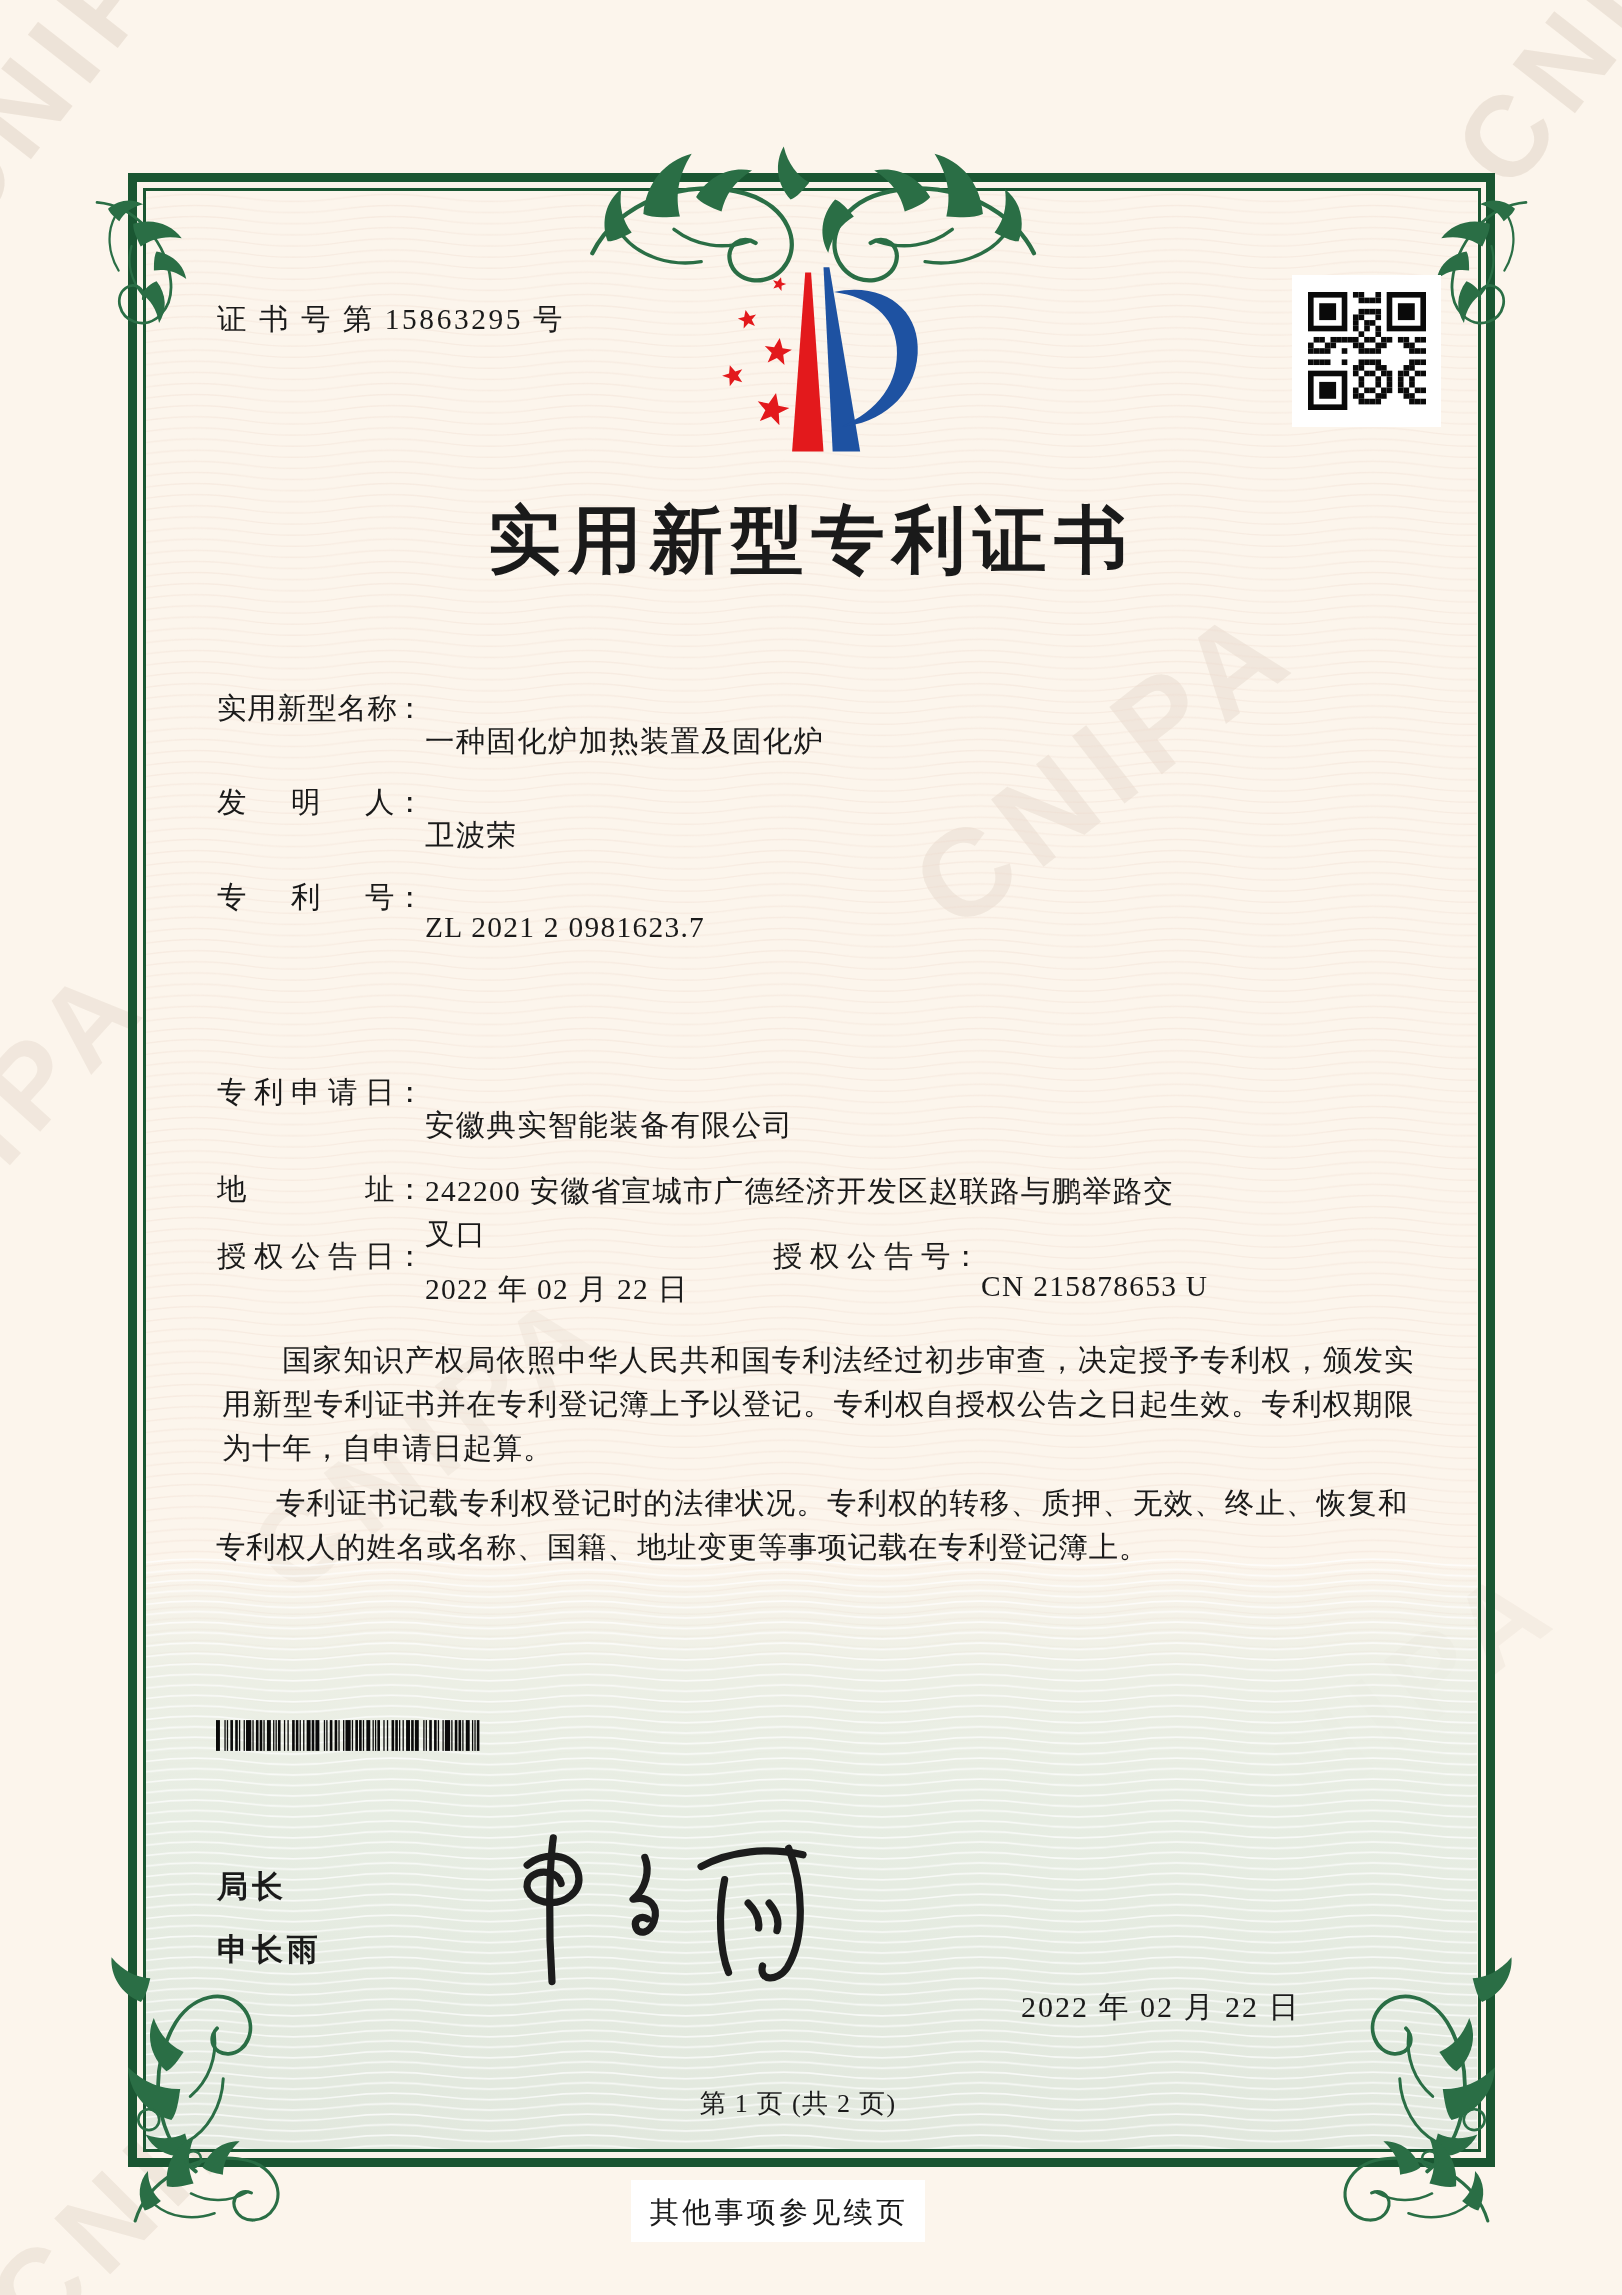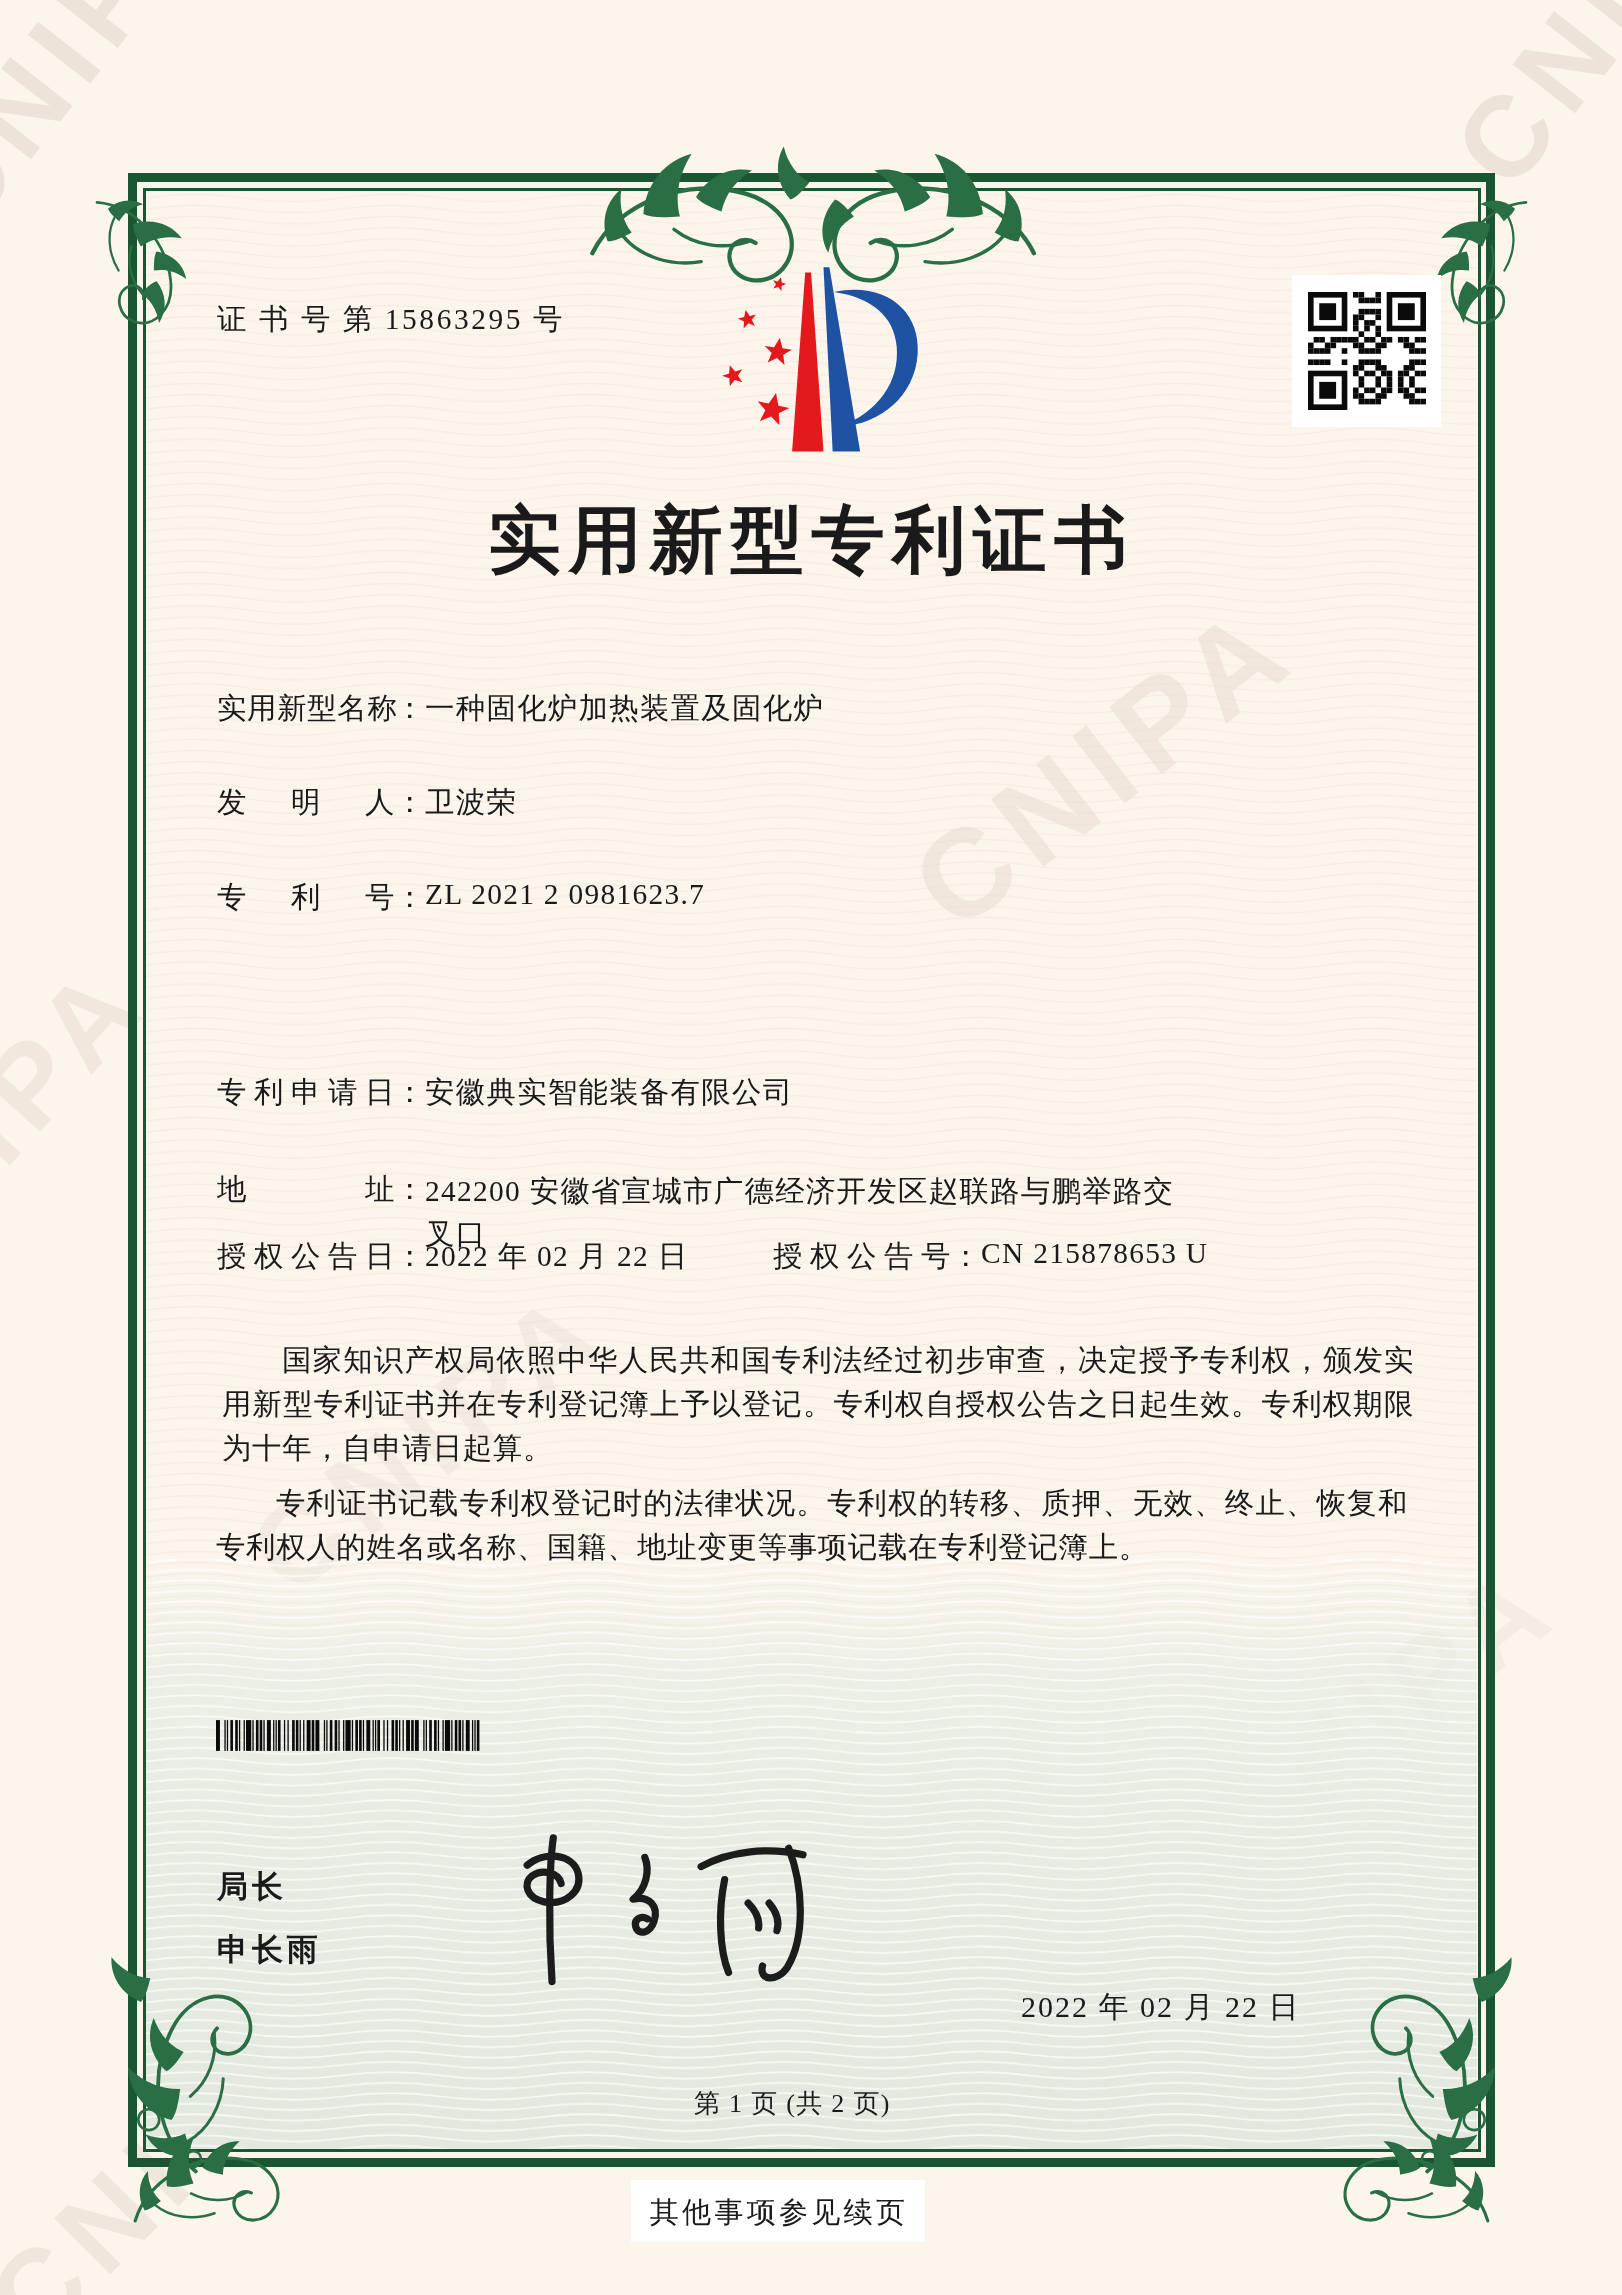--- a/index.html
+++ b/index.html
@@ -39,37 +39,37 @@
   .certno{position:absolute;left:217px;top:300px;font-size:29.4px;letter-spacing:2.6px;}
   .logo{position:absolute;left:694px;top:254px;}
   .qrbox{position:absolute;left:1292px;top:275px;width:149px;height:152px;background:#fff;}
   .qrbox svg{position:absolute;left:15.7px;top:17px;}
   .title{position:absolute;left:0;top:492px;width:1623px;text-align:center;
          font-size:73px;font-weight:700;letter-spacing:7.9px;}
 
   .row{position:absolute;left:217px;font-size:29.4px;letter-spacing:0.7px;white-space:nowrap;}
   .flabel{display:inline-block;width:178px;text-align:justify;text-align-last:justify;vertical-align:top;}
   .fcolon{display:inline-block;vertical-align:top;}
-  .fvalue{display:inline-block;letter-spacing:1.3px;vertical-align:top;}
+  .fvalue{display:inline-block;letter-spacing:1.3px;vertical-align:top;margin-top:33px;}
   .addrval{display:inline-block;letter-spacing:1.3px;vertical-align:top;line-height:43px;white-space:normal;width:929px;}
   .col2{position:absolute;left:556px;top:0;white-space:nowrap;}
 
   .para{position:absolute;left:216px;width:1192px;font-size:29.4px;line-height:44px;
         text-align:justify;text-indent:60px;letter-spacing:0.7px;}
   .p1{top:1338px;margin-left:6px;} .p2{top:1481px;}
 
   .barcode{position:absolute;left:216px;top:1720px;}
 
   .sig-title{position:absolute;left:217px;top:1866px;font-size:31px;font-weight:600;letter-spacing:3.9px;}
   .sig-name{position:absolute;left:217px;top:1929px;font-size:31px;font-weight:600;letter-spacing:3.9px;}
   .signature{position:absolute;left:481px;top:1826px;}
   .sg{stroke:#1c1c1c;stroke-width:11px;fill:none;stroke-linecap:round;stroke-linejoin:round;}
 
   .date{position:absolute;left:1021px;top:1987px;font-size:30px;letter-spacing:2px;}
-  .pageinfo{position:absolute;left:694px;top:2086px;width:262px;text-align:left;font-size:26px;letter-spacing:1.3px;}
+  .pageinfo{position:absolute;left:667px;top:2086px;width:262px;text-align:center;font-size:26px;letter-spacing:1.3px;}
   .noteband{position:absolute;left:631px;top:2180px;width:294px;height:62px;background:#fff;}
   .note{position:absolute;left:550px;top:2193px;width:458px;text-align:center;font-size:29px;letter-spacing:3.3px;}
 </style>
 </head>
 <body>
 
 <div class="page">
 
   <div class="wm wm1">CNIPA</div>
   <div class="wm wm2">CNIPA</div>

